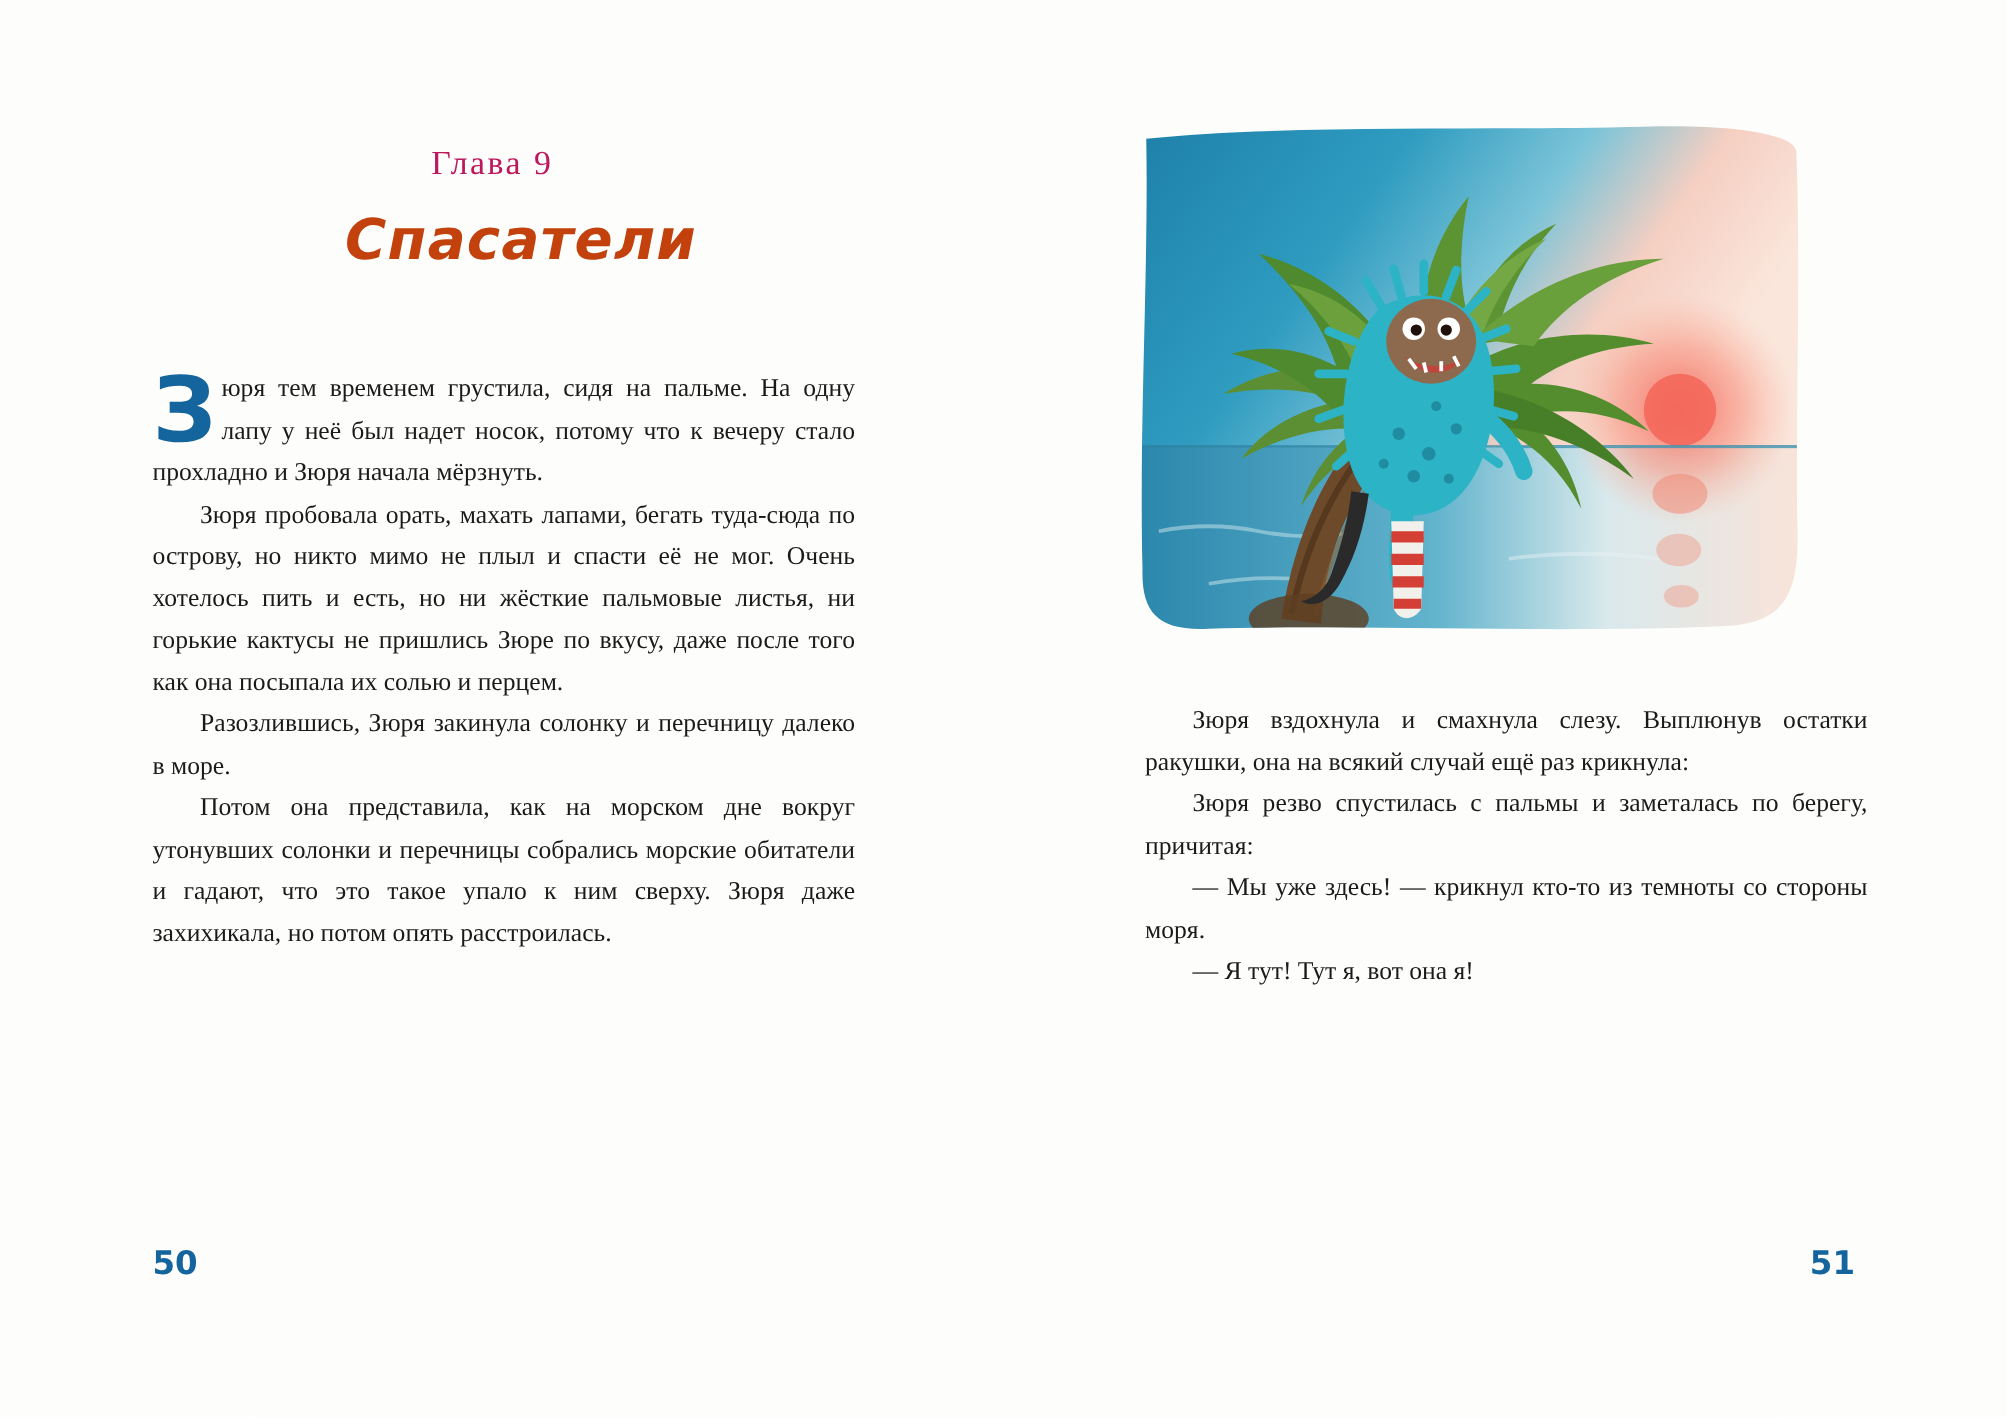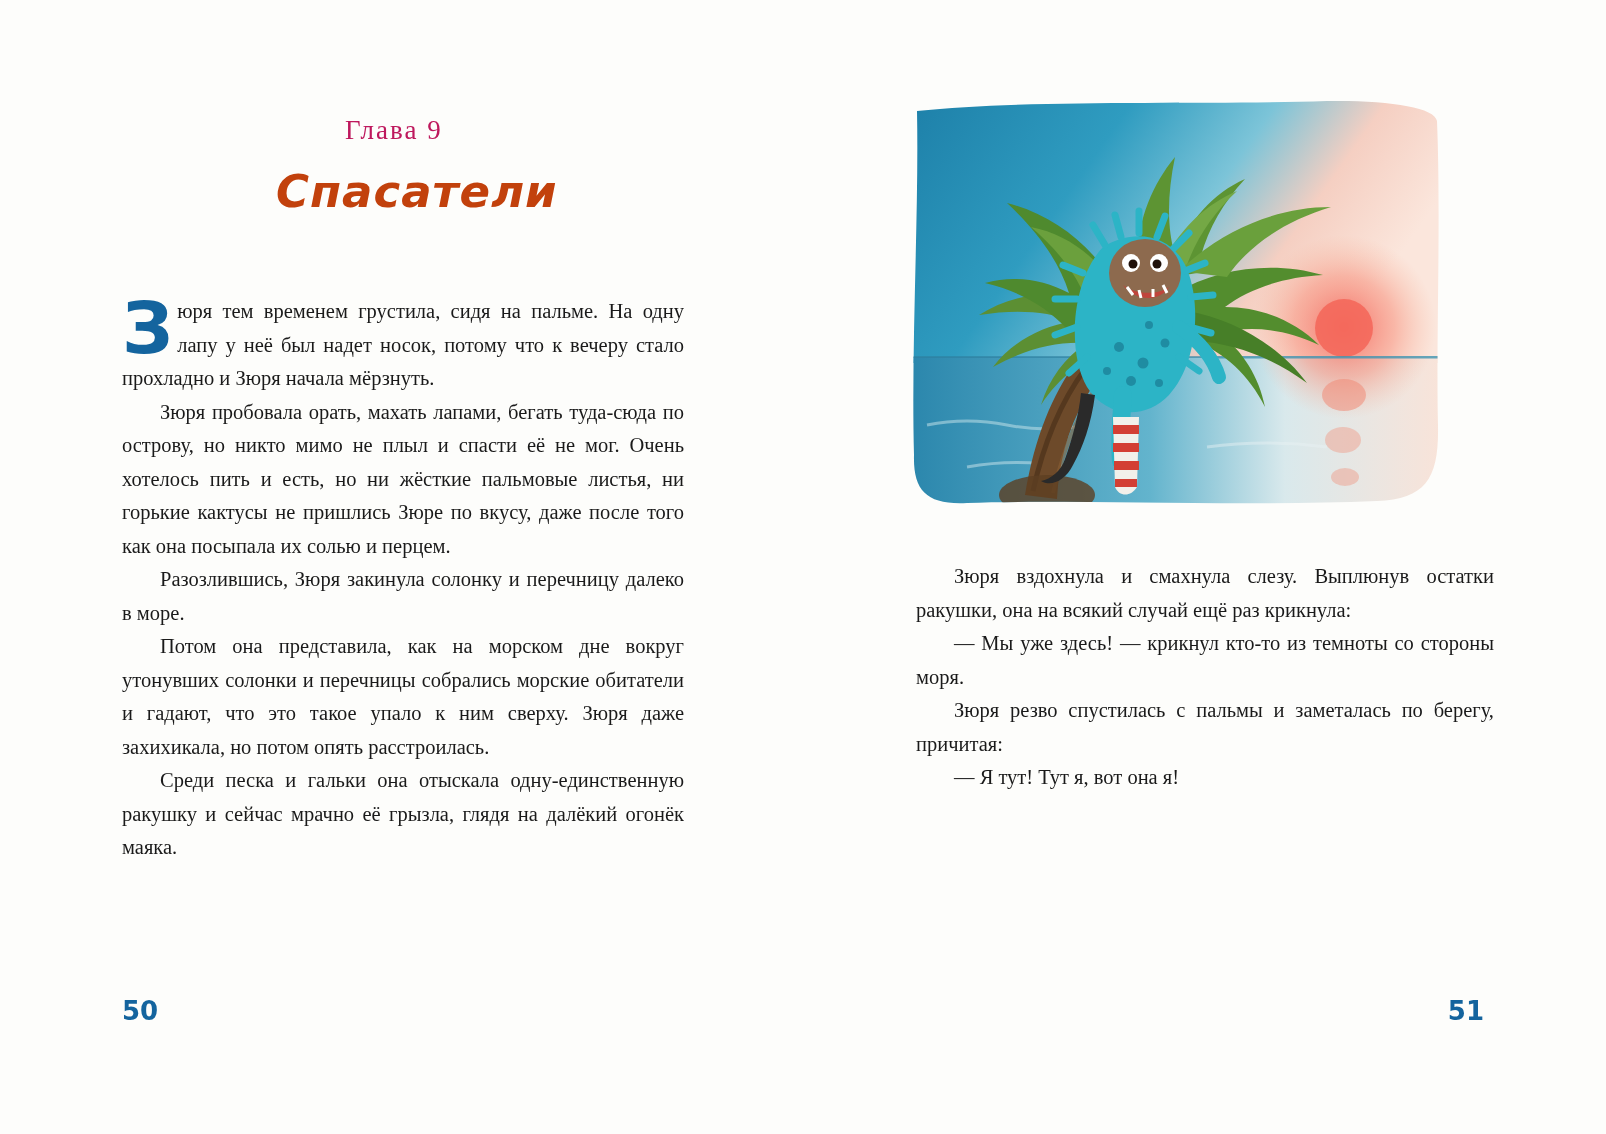--- a/index.html
+++ b/index.html
@@ -125,21 +125,20 @@
   <div class="page-left">
 
     <div class="chapter-num">Глава 9</div>
     <div class="chapter-title">Спасатели</div>
 
     <div class="text-col-left">
       <p class="dropcap-para"><span class="dropcap">З</span><span>юря тем временем грустила, сидя на пальме. На одну лапу у неё был надет носок, потому что к вечеру стало прохладно и Зюря начала мёрзнуть.</span></p>
       <p>Зюря пробовала орать, махать лапами, бегать туда-сюда по острову, но никто мимо не плыл и спасти её не мог. Очень хотелось пить и есть, но ни жёсткие пальмовые листья, ни горькие кактусы не пришлись Зюре по вкусу, даже после того как она посыпала их солью и перцем.</p>
       <p>Разозлившись, Зюря закинула солонку и перечницу далеко в море.</p>
       <p>Потом она представила, как на морском дне вокруг утонувших солонки и перечницы собрались морские обитатели и гадают, что это такое упало к ним сверху. Зюря даже захихикала, но потом опять расстроилась.</p>
-      <p>Среди песка и гальки она отыскала одну-единственную ракушку и сейчас мрачно её грызла, глядя на далёкий огонёк маяка.</p>
     </div>
 
     <div class="folio folio-left">50</div>
   </div>
 
   <div class="page-right">
 
     <div class="illustration">
       <svg width="540" height="420" viewBox="0 0 540 420" xmlns="http://www.w3.org/2000/svg" aria-hidden="true">
         <defs>
@@ -258,21 +257,21 @@
 
             <path d="M190,300 C180,330 172,352 164,372 C158,388 146,394 136,388" stroke="#6d4a2a" stroke-width="0" fill="none"></path>
             <path d="M188,300 C184,330 176,352 166,370 C158,386 144,392 134,386 C144,384 154,376 158,364 C166,342 172,318 174,298 Z" fill="#2a2a2a"></path>
           </g>
         </g>
       </svg>
     </div>
 
     <div class="text-col-right">
       <p>Зюря вздохнула и смахнула слезу. Выплюнув остатки ракушки, она на всякий случай ещё раз крикнула:</p>
+      <p>Зюря резво спустилась с пальмы и заметалась по берегу, причитая:</p>
       <p>— Мы уже здесь! — крикнул кто-то из темноты со стороны моря.</p>
-      <p>Зюря резво спустилась с пальмы и заметалась по берегу, причитая:</p>
       <p>— Я тут! Тут я, вот она я!</p>
     </div>
 
     <div class="folio folio-right">51</div>
   </div>
 
 </div>
 
 </body></html>

